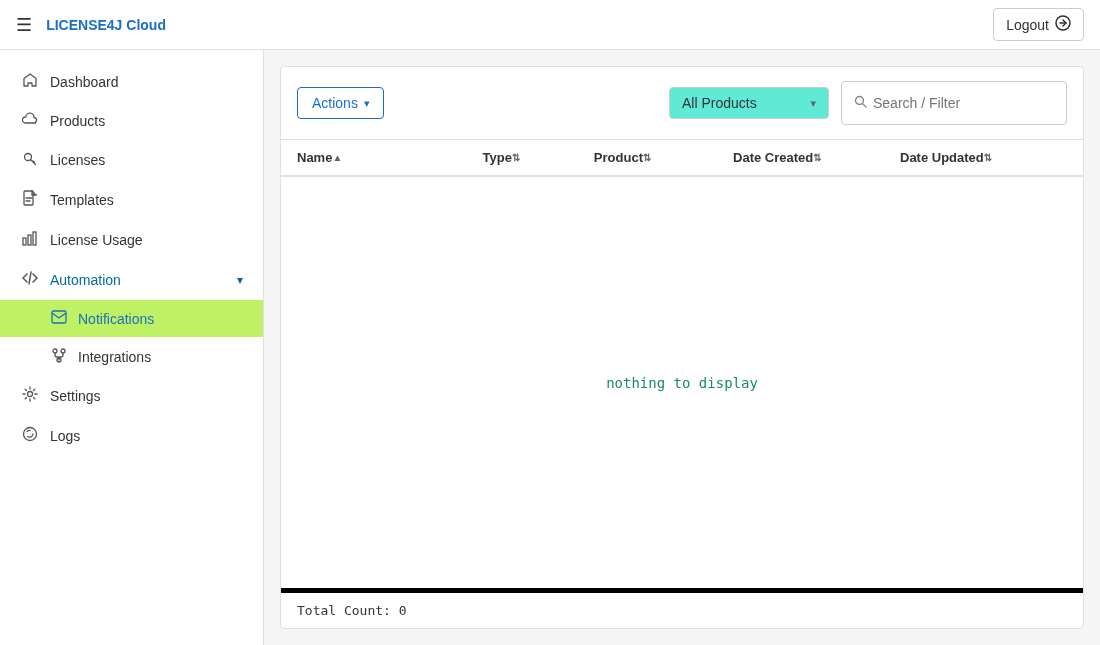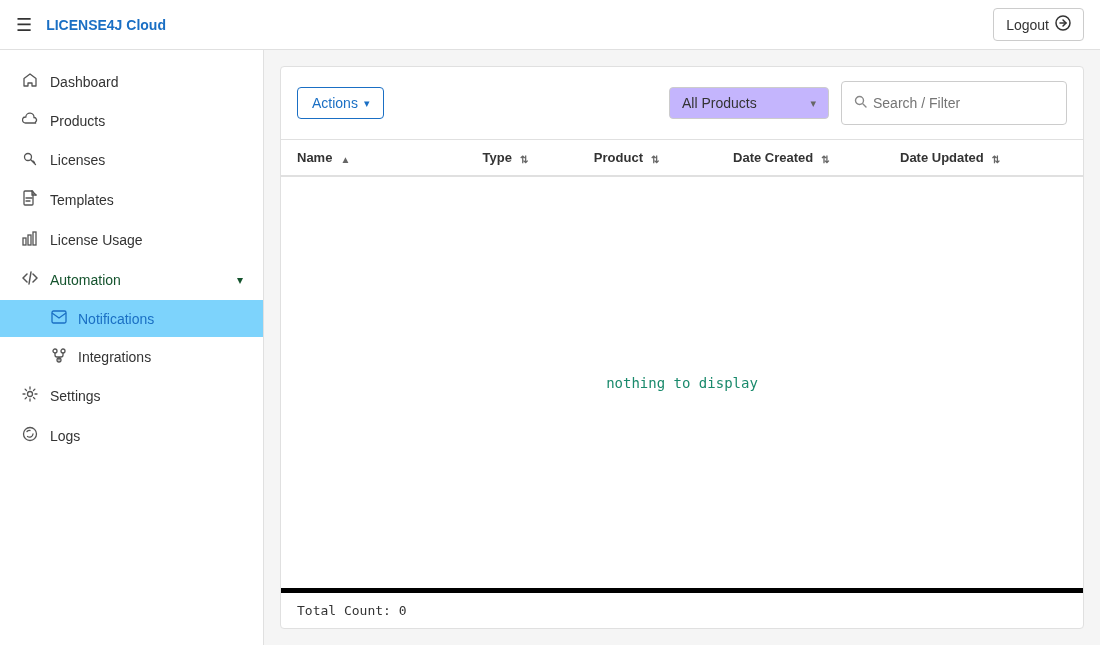--- a/index.html
+++ b/index.html
@@ -70,36 +70,36 @@
     }
     .sidebar-item .icon { font-size: 16px; width: 20px; text-align: center; flex-shrink: 0; }
 
     
     .sidebar-group-header {
       display: flex;
       align-items: center;
       gap: 10px;
       padding: 10px 20px;
       cursor: pointer;
-      color: #14532d;
+      color: #0369a1;
       font-size: 14px;
     }
     .sidebar-group-header .icon { font-size: 16px; width: 20px; text-align: center; flex-shrink: 0; }
     .sidebar-group-header .chevron { margin-left: auto; font-size: 12px; }
 
     .sidebar-sub-item {
       display: flex;
       align-items: center;
       gap: 10px;
       padding: 10px 20px 10px 50px;
       cursor: pointer;
       color: #333;
       font-size: 14px;
     }
-    .sidebar-sub-item.active { background: #7dd3fc; color: #1a6fc4; }
+    .sidebar-sub-item.active { background: #bef264; color: #1a6fc4; }
     .sidebar-sub-item .icon { font-size: 15px; width: 18px; text-align: center; flex-shrink: 0; }
 
     
     .main {
       flex: 1;
       display: flex;
       flex-direction: column;
       overflow: hidden;
       padding: 16px;
       background: #f5f5f5;
@@ -140,21 +140,21 @@
     .spacer { flex: 1; }
 
     .product-filter {
       display: flex;
       align-items: center;
       gap: 6px;
       border: 1px solid #ccc;
       border-radius: 4px;
       padding: 7px 12px;
       cursor: pointer;
-      background: #c4b5fd;
+      background: #5eead4;
       font-size: 14px;
       color: #333;
       min-width: 160px;
     }
     .product-filter .chevron { margin-left: auto; font-size: 11px; color: #666; }
 
     .search-box {
       display: flex;
       align-items: center;
       gap: 6px;
@@ -178,22 +178,22 @@
     
     .table-header {
       display: grid;
       grid-template-columns: 2fr 1.2fr 1.5fr 1.8fr 1.8fr;
       padding: 10px 16px;
       border-bottom: 2px solid #e0e0e0;
       background: #fff;
     }
     .table-header-cell {
       display: flex;
-      align-items: flex-end;
-      gap: 8px;
+      align-items: center;
+      gap: 0;
       font-weight: 600;
       color: #333;
       font-size: 13px;
     }
     .sort-icon { font-size: 10px; color: #666; }
 
     .table-body {
       flex: 1;
       display: flex;
       align-items: center;

